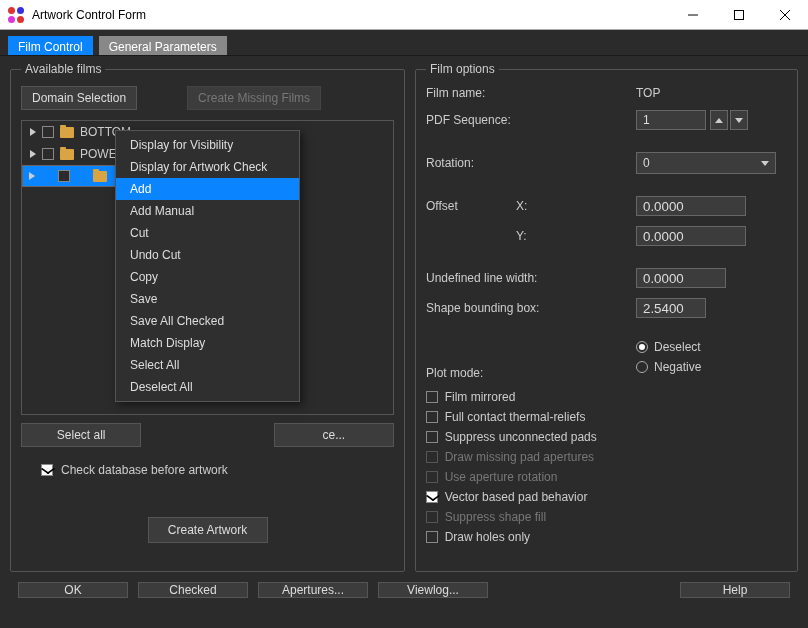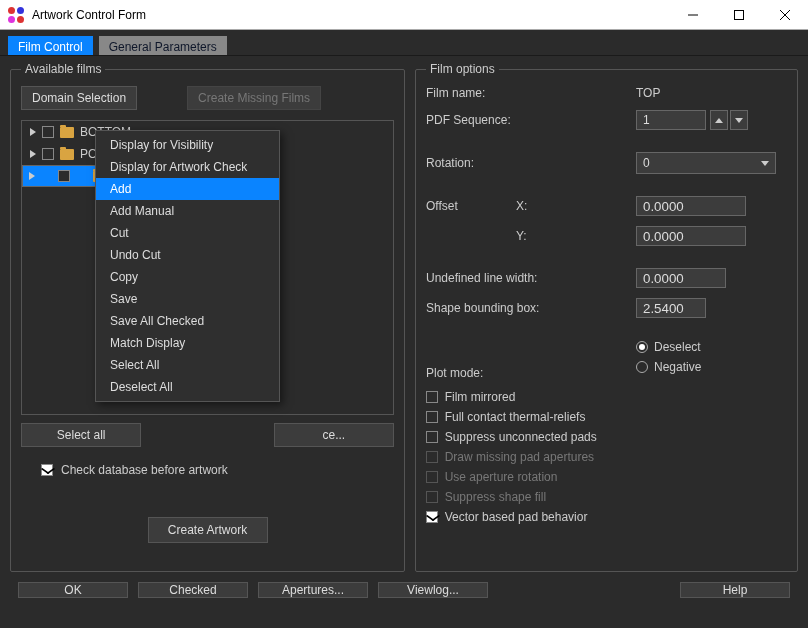--- a/index.html
+++ b/index.html
@@ -10,21 +10,21 @@
 .titlebar .appicon .c1 { top: 0; left: 0; background: #d33; }
 .titlebar .appicon .c2 { top: 0; right: 0; background: #33d; }
 .titlebar .appicon .c3 { bottom: 0; left: 0; background: #d3d; }
 .titlebar .appicon .c4 { bottom: 0; right: 0; background: #d33; }
 .titlebar .title { flex: 1; font-size: 12px; }
 .winbtns { display: flex; }
 .winbtn { width: 46px; height: 30px; display: flex; align-items: center; justify-content: center; }
 .winbtn svg { width: 10px; height: 10px; }
 .workarea { background: #2b2b2b; padding: 0; }
 .tabs { display: flex; height: 26px; border-bottom: 1px solid #1a1a1a; padding: 6px 8px 0 8px; gap:5px; }
-.tab { padding: 4px 10px; font-size: 12px; background: #888; color: #0f172a; cursor: pointer; margin-right:1px;}
+.tab { padding: 4px 10px; font-size: 12px; background: #888; color: #ffffff; cursor: pointer; margin-right:1px;}
 .tab.active { background: #0a84ff; color: #fff; }
 .panels { display: flex; gap: 10px; padding: 6px 10px 10px 10px; }
 fieldset { border: 1px solid #555; padding: 10px; color: #ccc; border-radius: 2px; }
 legend { padding: 0 4px; font-size: 12px; color:#ccc; }
 .left { width: 395px; height: 510px; position: relative; }
 .right { flex: 1; height: 510px; }
 .topbtns { display: flex; gap: 50px; margin-bottom: 10px; }
 .btn { background: #3c3c3c; border: 1px solid #555; color: #ddd; padding: 4px 10px; font-size: 12px; cursor: pointer; text-align:center; }
 .btn.disabled { color: #777; border-color: #444; }
 .tree { border: 1px solid #555; height: 295px; background: #2b2b2b; overflow: hidden; }
@@ -50,21 +50,21 @@
 .chev { width:0;height:0;border-left:4px solid transparent;border-right:4px solid transparent;border-top:5px solid #ccc;}
 .spin { display:flex; gap:2px; margin-left:4px;}
 .spinbtn{width:18px;height:20px;background:#3c3c3c;border:1px solid #666;display:flex;align-items:center;justify-content:center;}
 .rad { width:12px;height:12px;border:1px solid #aaa;border-radius:50%;display:inline-block;margin-right:6px;position:relative;}
 .rad.on::after{content:"";position:absolute;top:2px;left:2px;width:6px;height:6px;border-radius:50%;background:#fff;}
 .opt { display:flex;align-items:center;margin-bottom:6px;}
 .opt.muted{color:#777;}
 .footer { display:flex; gap:10px; padding: 0 18px 10px 18px; align-items:center;}
 .footer .btn { width: 110px; padding: 0 0;}
 .footer .spacer { flex:1; }
-.ctx { position:absolute; top:54px; left:84px; width:185px; background:#2f2f2f; border:1px solid #555; box-shadow: 3px 3px 8px rgba(0,0,0,.5); z-index:10; padding:3px 0;}
+.ctx { position:absolute; top:54px; left:104px; width:185px; background:#2f2f2f; border:1px solid #555; box-shadow: 3px 3px 8px rgba(0,0,0,.5); z-index:10; padding:3px 0;}
 .ctxi { padding:4px 14px; color:#ddd; cursor:pointer; font-size:12px;}
 .ctxi.hl { background:#0a84ff; color:#fff; }
 .sep { height:12px;}
 </style>
 </head>
 <body>
 
 <div class="titlebar">
   <div class="appicon">
       <span class="c1"></span>
@@ -217,22 +217,23 @@
               <span class="rad"></span>
               <span>Negative</span>
             </div>
         </div>
       </div>
       <div class="opt"><span class="cb"></span>&nbsp;&nbsp;<span>Film mirrored</span></div>
       <div class="opt"><span class="cb"></span>&nbsp;&nbsp;<span>Full contact thermal-reliefs</span></div>
       <div class="opt"><span class="cb"></span>&nbsp;&nbsp;<span>Suppress unconnected pads</span></div>
       <div class="opt muted"><span class="cb" style="border-color:#555"></span>&nbsp;&nbsp;<span>Draw missing pad apertures</span></div>
       <div class="opt muted"><span class="cb" style="border-color:#555"></span>&nbsp;&nbsp;<span>Use aperture rotation</span></div>
+      <div class="opt"><span class="cb ck"></span>&nbsp;&nbsp;<span>Vector based pad behavior</span></div>
       <div class="opt muted"><span class="cb" style="border-color:#555"></span>&nbsp;&nbsp;<span>Suppress shape fill</span></div>
-      <div class="opt"><span class="cb ck"></span>&nbsp;&nbsp;<span>Vector based pad behavior</span></div>
+      <div class="opt"><span class="cb"></span>&nbsp;&nbsp;<span>Draw holes only</span></div>
     </fieldset>
   </div>
 
   <div class="footer">
     <div class="btn">OK</div>
     <div class="btn">Checked</div>
     <div class="btn">Apertures...</div>
     <div class="btn">Viewlog...</div>
     <div class="spacer"></div>
     <div class="btn">Help</div>

